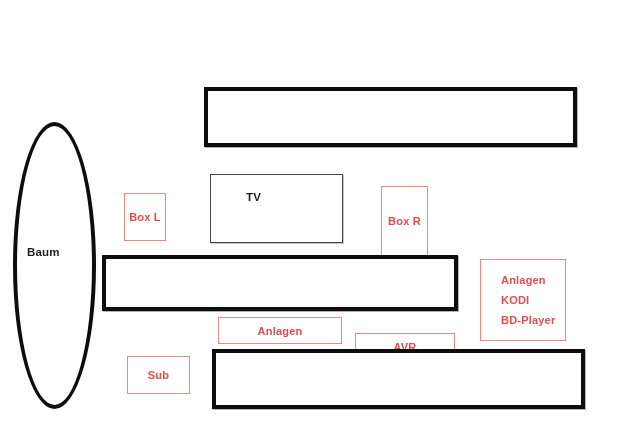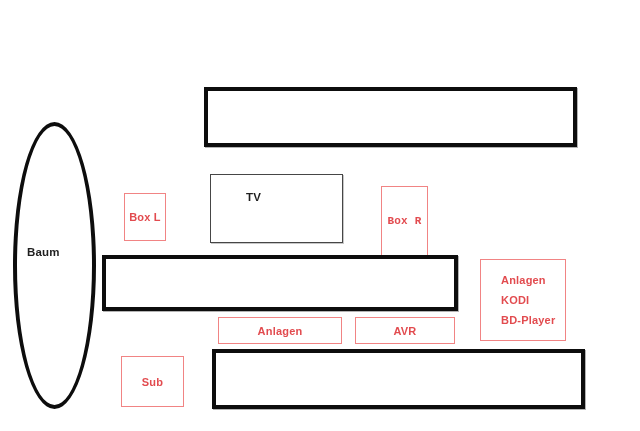--- a/index.html
+++ b/index.html
@@ -46,30 +46,30 @@
   #top-board{left:204px;top:87px;width:373px;height:60px;}
   #box-l{left:124px;top:193px;width:42px;height:48px;}
   #tv-box{
     left:210px;top:174px;width:133px;height:69px;
     border:1px solid var(--tv-border);
     background:#fff;
     box-shadow:1px 1px 0 #c7c7c7;
     display:flex;align-items:flex-start;justify-content:flex-start;
     padding:16px 0 0 35px;
   }
-  #box-r{left:381px;top:186px;width:47px;height:70px;font-family:Liberation Mono, monospace;}
+  #box-r{left:381px;top:186px;width:47px;height:70px;}
   #mid-board{left:102px;top:255px;width:356px;height:56px;}
   #anlagen-box{
     left:480px;top:259px;width:86px;height:82px;
     flex-direction:column;align-items:flex-start;justify-content:center;
     padding-left:20px;line-height:20px;
   }
   #center-box{left:218px;top:317px;width:124px;height:27px;}
-  #avr-box{left:355px;top:317px;width:100px;height:27px;}
-  #sub-box{left:121px;top:356px;width:63px;height:51px;}
+  #avr-box{left:355px;top:333px;width:100px;height:27px;}
+  #sub-box{left:127px;top:356px;width:63px;height:38px;}
   #bottom-board{left:212px;top:349px;width:373px;height:60px;}
 </style>
 </head>
 <body>
 
 <div id="canvas">
 
   <div class="node board" id="top-board"></div>
 
   <div class="node" id="baum-ellipse"></div>

